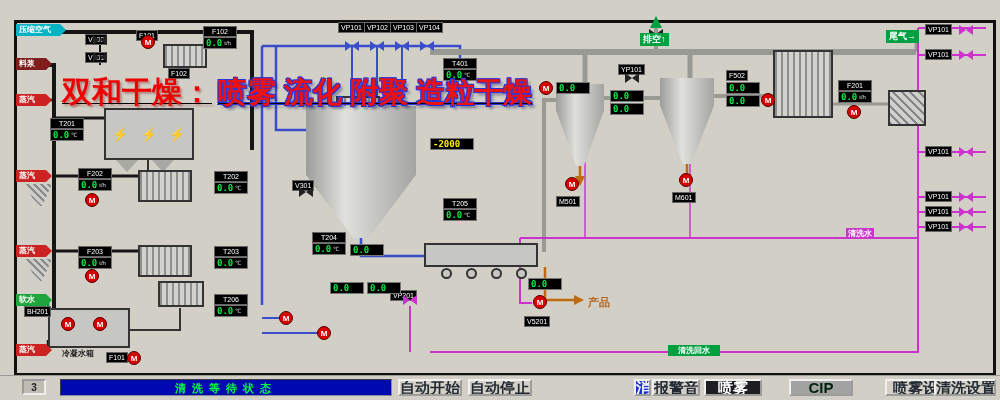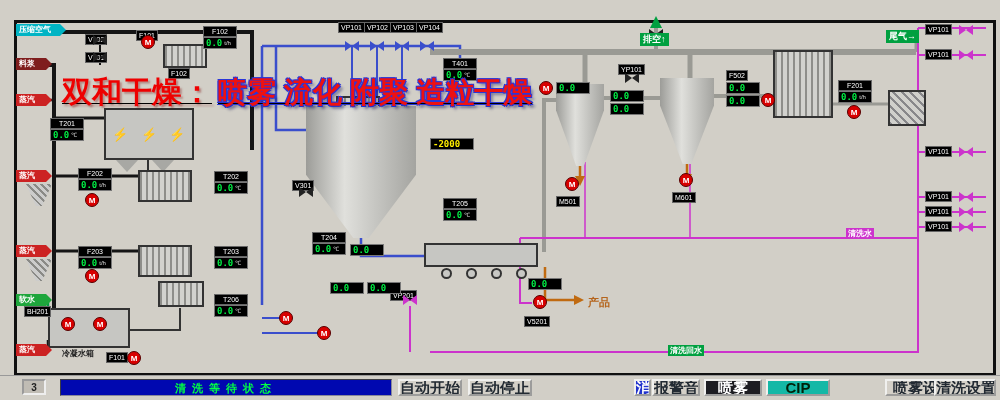--- a/index.html
+++ b/index.html
@@ -39,38 +39,38 @@
   .disp .unit{color:#ddd;font-size:6px;margin-left:2px;}
   .disp.solo{position:absolute;width:34px;}
   .pump{position:absolute;width:14px;height:14px;border-radius:50%;background:#d80000;border:1px solid #550000;color:#fff;font-size:8px;font-weight:bold;text-align:center;line-height:13px;box-sizing:border-box;cursor:pointer;}
   .valve{position:absolute;width:14px;height:10px;cursor:pointer;}
   .valve i{position:absolute;top:0;width:0;height:0;border-top:5px solid transparent;border-bottom:5px solid transparent;}
   .valve .vl{left:0;border-left:7px solid #222;}
   .valve .vr{right:0;border-right:7px solid #222;}
   .stream{position:absolute;height:12px;color:#fff;font-size:8px;font-weight:bold;line-height:12px;padding:0 8px 0 3px;box-sizing:border-box;clip-path:polygon(0 0,calc(100% - 6px) 0,100% 50%,calc(100% - 6px) 100%,0 100%);white-space:nowrap;}
   .lbl{position:absolute;font-weight:bold;white-space:nowrap;}
   .lbl.green{background:#00a040;color:#fff;font-size:9px;padding:0 3px;line-height:13px;}
-  .lbl.greensm{background:#00a040;color:#fff;font-size:8px;padding:0 2px;line-height:11px;}
+  .lbl.greensm{background:#00a040;color:#fff;font-size:8px;padding:0 10px;line-height:11px;}
   .lbl.magenta{background:#cc33cc;color:#fff;font-size:8px;padding:0 2px;line-height:11px;}
   .lbl.product{color:#b5651d;font-size:11px;}
   .lbl.plain{color:#222;font-size:8px;}
 
   .estop{position:absolute;left:341px;top:126px;width:72px;height:24px;z-index:7;background:#f2e23a;border:2px outset #fff8a0;color:#cc0000;font-weight:bold;font-size:13px;letter-spacing:1px;font-family:"Liberation Sans",sans-serif;cursor:pointer;}
 
   .watermark{position:absolute;left:62px;top:72px;z-index:20;pointer-events:none;white-space:nowrap;text-decoration:underline;}
   .wm-brand{font-size:30px;font-weight:bold;color:#ee0000;text-shadow:2px 2px 2px rgba(120,0,0,.35);}
   .wm-slogan{font-size:29px;font-weight:bold;color:#ee1111;margin-left:6px;
     text-shadow:1px 1px 0 #2a36d8,-1px -1px 0 #2a36d8,1px -1px 0 #2a36d8,-1px 1px 0 #2a36d8,3px 3px 3px rgba(0,0,80,.4);}
 
   
   .bottombar{position:absolute;left:0;bottom:0;width:100%;height:24px;background:#d2cfc7;border-top:1px solid #999;z-index:10;}
   .pagebox{position:absolute;left:22px;top:3px;width:24px;height:16px;background:#c0bcb4;border:2px inset #eee;font-size:10px;font-weight:bold;text-align:center;line-height:13px;color:#222;box-sizing:border-box;cursor:pointer;}
   .statusbar{position:absolute;left:60px;top:3px;width:332px;height:17px;background:#0008b0;border:1px inset #889;color:#00ff44;font-size:11px;font-weight:bold;letter-spacing:6px;text-align:center;line-height:16px;box-sizing:border-box;}
   .btn{position:absolute;top:3px;height:17px;line-height:14px;text-align:center;font-size:15px;font-weight:bold;border:2px outset #f0f0ee;background:#d4d0c8;color:#222a33;box-sizing:border-box;cursor:pointer;white-space:nowrap;overflow:hidden;}
-  .btn.green{background:#14b8a6;color:#00220a;}
+  .btn.green{background:#a3a3a3;color:#00220a;margin-left:23px;}
   .btn.dark{background:#1d1d22;color:#fff;}
   .btn.blue{background:#2233cc;color:#fff;}
 </style>
 </head>
 <body>
 
 <div class="screen">
 
 
   <div class="frame"></div>

